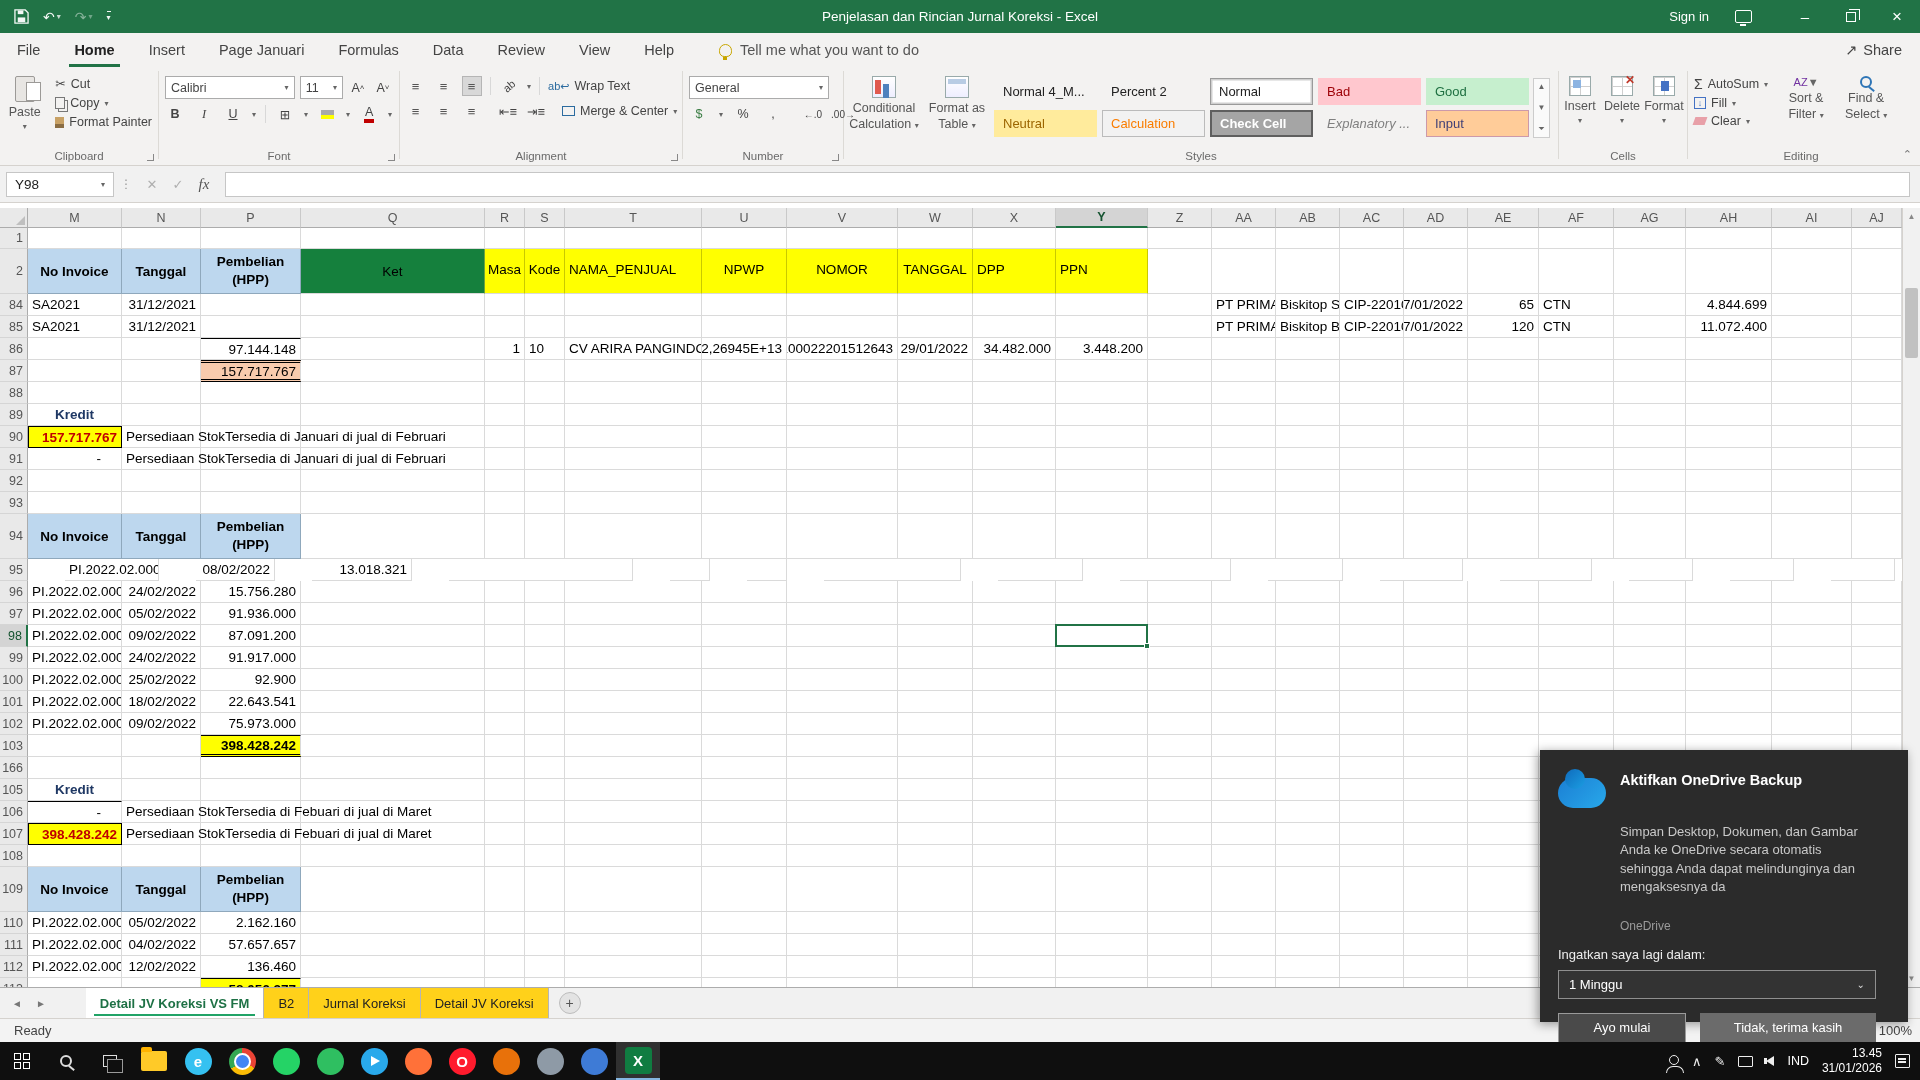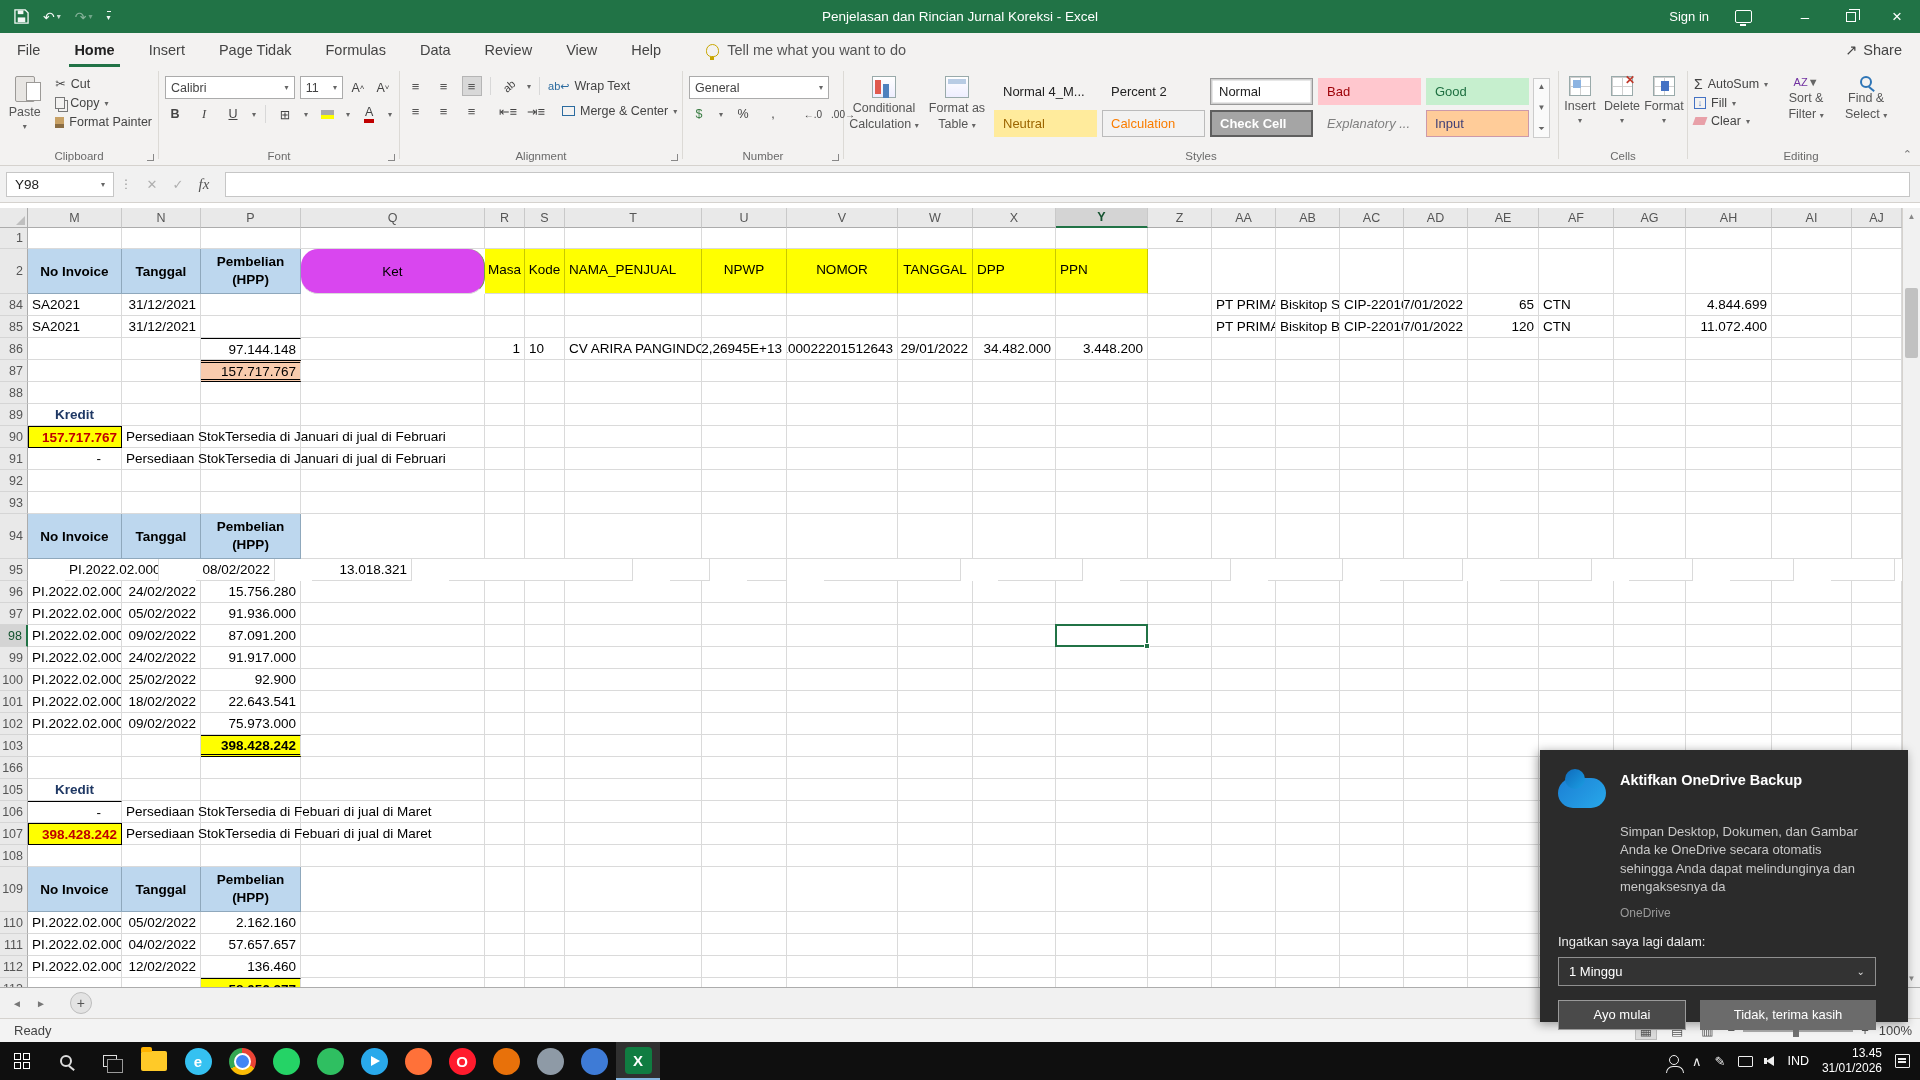--- a/index.html
+++ b/index.html
@@ -91,21 +91,21 @@
   .colhead.sel { background:#D4D4D4; border-bottom:2px solid #217346; color:#14522F; font-weight:bold; }
   #grid-body { position:absolute; left:0; top:228px; width:1902px; height:759px; overflow:hidden; background:#fff; }
   .grow { display:flex; }
   .rownum { width:28px; background:#E9E9E9; border-right:1px solid #ACACAC; border-bottom:1px solid #D5D5D5; display:flex; align-items:center; justify-content:flex-end; padding-right:4px; font-size:12.5px; color:#555; flex:none; }
   .rownum.sel { background:#D4D4D4; border-right:2px solid #217346; color:#14522F; }
   .cell { border-right:1px solid #DADADA; border-bottom:1px solid #DADADA; font-size:13.5px; color:#000; display:flex; align-items:center; padding:0 4px; overflow:hidden; white-space:nowrap; flex:none; }
   .cell.r { justify-content:flex-end; }
   .cell.cc { justify-content:center; }
   .cell.b { font-weight:bold; }
   .cell.bh { background:#BDD7EE; justify-content:center; border-right-color:#8FA8BC; border-bottom-color:#8FA8BC; }
-  .cell.gh { background:#d946ef; justify-content:center; border-right-color:#6FA33C;border-radius:17px; }
+  .cell.gh { background:#15803d; justify-content:center; border-right-color:#6FA33C; }
   .cell.yh { background:#FFFF00; border-right-color:#C9C900; }
   .cell.vb { align-items:flex-end; padding-bottom:16px; }
   .cell.pre { white-space:pre; text-align:center; line-height:1.3; }
   .cell.y { background:#FFFF00; }
   .cell.or { background:#F8CBAD; }
   .cell.bt { border-top:1.5px solid #000; }
   .cell.dbl { border-top:3px double #000; border-bottom:3px double #000; }
   .cell.btdbl { border-top:1.5px solid #000; border-bottom:3px double #000; }
   .cell.box { border:1px solid #000; }
   .cell.navy { color:#1F3864; }
@@ -169,21 +169,21 @@
   .action { width:15px; height:14px; border:1.5px solid #eee; border-radius:1px; position:relative; }
   .action:after { content:""; position:absolute; left:2px; top:3px; width:8px; height:1.5px; background:#eee; box-shadow:0 3px 0 #eee; }
 
   
   #notif { position:absolute; left:1540px; top:750px; width:368px; height:272px; background:#2B2B2B; z-index:50; box-shadow:-2px 2px 10px rgba(0,0,0,.4); color:#fff; padding:22px 18px 14px 18px; }
   #notif-head { display:flex; gap:14px; }
   .cloud { width:48px; height:30px; background:linear-gradient(135deg,#1B7FD4,#28A8EA); border-radius:16px; position:relative; margin-top:6px; flex:none; }
   .cloud:before { content:""; position:absolute; left:7px; top:-9px; width:20px; height:20px; background:linear-gradient(135deg,#0f6cbd,#1B9DE2); border-radius:50%; }
   #notif-title { font-size:14.5px; font-weight:bold; margin-bottom:5px; }
   #notif-body { font-size:13px; color:#C9C9C9; line-height:1.42; width:242px;margin-top:35px; }
-  #notif-src { font-size:12px; color:#9A9A9A; margin-top:9px; }
+  #notif-src { font-size:12px; color:#9A9A9A; margin-top:22px; }
   #notif-remind { font-size:13px; color:#EDEDED; margin-top:14px; }
   #notif-dd { margin-top:8px; height:29px; background:#333; border:1px solid #8F8F8F; display:flex; align-items:center; justify-content:space-between; padding:0 10px; font-size:13px; width:318px; }
   #notif-btns { display:flex; gap:14px; margin-top:14px; }
   .nbtn { height:30px; display:flex; align-items:center; justify-content:center; font-size:13px; color:#fff; }
   #nbtn1 { width:128px; background:#4A4A4A; border:1px solid #9A9A9A; }
   #nbtn2 { width:176px; background:#6B6B6B; }
 </style>
 </head>
 <body>
 
@@ -214,21 +214,21 @@
         </span>
       <span class="winbtn close">×</span>
     </div>
   </div>
 
   <div id="tabrow">
     <div id="rtabs" style="display:flex;">
         <div class="rtab">File</div>
         <div class="rtab active">Home</div>
         <div class="rtab">Insert</div>
-        <div class="rtab">Page Tidak</div>
+        <div class="rtab">Page Januari</div>
         <div class="rtab">Formulas</div>
         <div class="rtab">Data</div>
         <div class="rtab">Review</div>
         <div class="rtab">View</div>
         <div class="rtab">Help</div>
       </div>
     <div id="tellme">
       <span class="bulb"></span>
       <span>Tell me what you want to do</span>
     </div>
@@ -1340,20 +1340,26 @@
     <div class="varrow">▲</div>
     <div id="vthumb"></div>
     <div class="varrow down">▼</div>
   </div>
 
   <div id="sheetbar">
     <div class="tab-arrows">
       <span>◄</span>
       <span>►</span>
     </div>
+    <div id="sheettabs" style="display:flex;align-items:stretch;margin-left:26px;">
+        <div class="sheettab active">Detail JV Koreksi VS FM</div>
+        <div class="sheettab yellow">B2</div>
+        <div class="sheettab yellow">Jurnal Koreksi</div>
+        <div class="sheettab yellow">Detail JV Koreksi</div>
+      </div>
     <div id="addsheet">+</div>
   </div>
 
   <div id="statusbar">
     <span id="status-left">Ready</span>
     <div id="status-right">
       <span class="viewico sel">▦</span>
       <span class="viewico">▤</span>
       <span class="viewico">▥</span>
       <div id="zoomslider">

